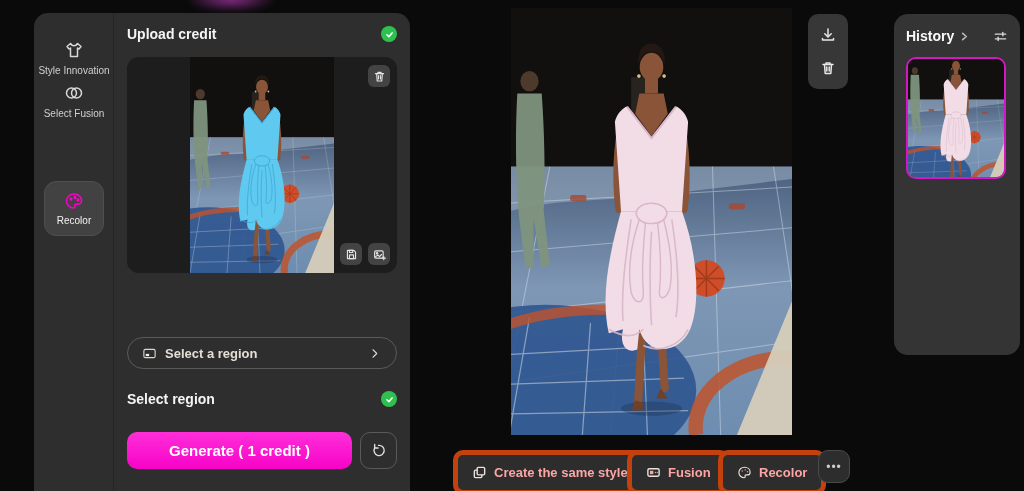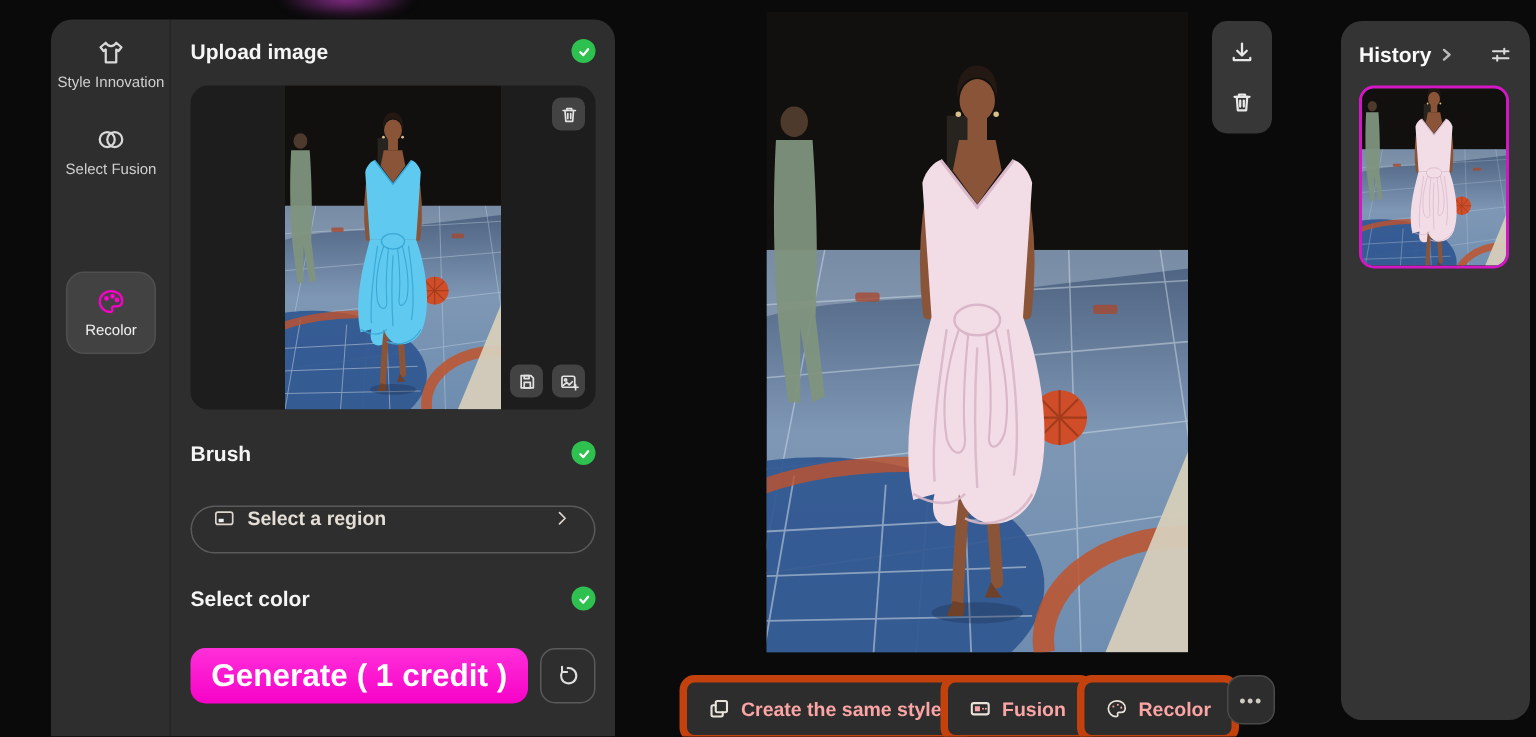--- a/index.html
+++ b/index.html
@@ -43,30 +43,30 @@
              background:#1d1d1d; border-radius:12px; overflow:hidden; }
   .preview .photo { position:absolute; left:63px; top:0; width:144px; height:216px; }
   .mini-btn { position:absolute; width:22px; height:22px; background:rgba(72,72,72,.9);
               border:none; border-radius:6px; display:flex; align-items:center;
               justify-content:center; cursor:pointer; }
   .mini-btn svg { width:13px; height:13px; stroke:#e3e3e3; fill:none; stroke-width:1.4;
                   stroke-linecap:round; stroke-linejoin:round; }
 
   .pill { position:absolute; left:13px; right:13px; top:324px; height:32px;
           background:#2e2e2e; border:1px solid #5a5a5a; border-radius:17px;
-          display:flex; gap:8px; padding:0 14px; cursor:pointer; }
+          display:flex; align-items:center; gap:8px; padding:0 14px; cursor:pointer; }
   .pill .txt { font-size:13px; font-weight:700; color:#e4ded6; flex:1; }
   .pill svg { width:15px; height:15px; stroke:#dcd6ce; fill:none; stroke-width:1.5;
               stroke-linecap:round; stroke-linejoin:round; }
 
   .gen-row { position:absolute; left:13px; right:13px; top:419px; height:37px;
              display:flex; gap:8px; }
   .gen-btn { flex:1; border:none; border-radius:10px; cursor:pointer;
              background:linear-gradient(180deg, var(--accent-light), var(--accent));
-             color:#fff; font-size:21px; font-weight:700;
+             color:#fff; font-size:15px; font-weight:700;
              font-family:"Liberation Sans", sans-serif; }
   .reset-btn { width:37px; height:37px; background:#2e2e2e; border:1px solid #5a5a5a;
                border-radius:10px; display:flex; align-items:center; justify-content:center;
                cursor:pointer; }
   .reset-btn svg { width:17px; height:17px; stroke:#e0e0e0; fill:none; stroke-width:1.6;
                    stroke-linecap:round; stroke-linejoin:round; }
 
   
   .main-image { position:absolute; left:511px; top:8px; width:281px; height:427px;
                 overflow:hidden; }
@@ -83,21 +83,21 @@
                 font-size:13px; font-weight:700; font-family:"Liberation Sans", sans-serif;
                 display:flex; align-items:center; gap:7px; padding:0 14px; cursor:pointer; }
   .action-btn svg { width:15px; height:15px; stroke:#e9e3da; fill:none; stroke-width:1.5;
                     stroke-linecap:round; stroke-linejoin:round; }
   .more-btn { position:absolute; left:818px; top:450px; width:32px; height:33px;
               background:#2d2d2d; border:1px solid #4a4a4a; border-radius:10px;
               color:#cfcac2; font-size:12px; letter-spacing:1px; display:flex;
               align-items:center; justify-content:center; cursor:pointer; }
 
   
-  .history { position:absolute; left:894px; top:14px; width:126px; height:466px;
+  .history { position:absolute; left:894px; top:14px; width:126px; height:341px;
              background:#343434; border-radius:14px; padding:14px 12px; }
   .hist-head { display:flex; align-items:center; }
   .hist-title { font-size:14px; font-weight:700; color:#fafafa; }
   .hist-chev { margin-left:5px; display:flex; }
   .hist-chev svg { width:11px; height:11px; stroke:#b9b9b9; fill:none; stroke-width:1.8;
                    stroke-linecap:round; stroke-linejoin:round; }
   .hist-filter { margin-left:auto; background:transparent; border:none; cursor:pointer;
                  display:flex; }
   .hist-filter svg { width:15px; height:15px; stroke:#d9d9d9; fill:none; stroke-width:1.5;
                      stroke-linecap:round; }
@@ -106,21 +106,21 @@
 </style>
 </head>
 <body>
 
 <div class="stage">
   <div class="glow"></div>
 
   <div class="left-panel">
     <div class="sidebar">
 
-      <div class="sb-item" style="top:12px">
+      <div class="sb-item" style="top:27px">
         <svg viewBox="0 0 20 20">
           <path d="M6.5,3.5 L3,6.5 L5,9 L6.5,8 V16.5 H13.5 V8 L15,9 L17,6.5 L13.5,3.5 C12.5,5.2 11.2,5.8 10,5.8 C8.8,5.8 7.5,5.2 6.5,3.5 Z"></path>
         </svg>
         <span class="lbl">Style Innovation</span>
       </div>
 
       <div class="sb-item" style="top:70px">
         <svg viewBox="0 0 20 20">
           <circle cx="7.5" cy="10" r="5"></circle>
             <circle cx="12.5" cy="10" r="5"></circle>
@@ -136,21 +136,21 @@
           <circle cx="11" cy="6.5" r="0.9" fill="currentColor"></circle>
           <circle cx="14" cy="9" r="0.9" fill="currentColor"></circle>
         </svg>
         <span class="lbl">Recolor</span>
       </div>
     </div>
 
     <div class="form">
 
       <div class="sec-row" style="top:12px">
-        <span class="sec-title">Upload image</span>
+        <span class="sec-title">Upload credit</span>
         <span class="check">
           <svg viewBox="0 0 14 14">
               <polyline points="3,7.5 6,10.5 11,4.5"></polyline>
             </svg>
         </span>
       </div>
 
       <div class="preview">
         <div class="photo"><svg xmlns="http://www.w3.org/2000/svg" viewBox="0 0 140 210" width="100%" height="100%" preserveAspectRatio="xMidYMid slice">
 <defs>
@@ -247,42 +247,34 @@
           <svg viewBox="0 0 16 16">
             <rect x="2" y="3.5" width="10.5" height="9" rx="1.5"></rect>
             <circle cx="5" cy="6.5" r="0.9"></circle>
             <path d="M3,11 L6,8.5 L8,10.5 L10.5,8"></path>
             <line x1="13.2" y1="10.5" x2="13.2" y2="14.5"></line>
               <line x1="11.2" y1="12.5" x2="15.2" y2="12.5"></line>
           </svg>
         </button>
       </div>
 
-      <div class="sec-row" style="top:280px">
-        <span class="sec-title">Brush</span>
-        <span class="check">
-          <svg viewBox="0 0 14 14">
-              <polyline points="3,7.5 6,10.5 11,4.5"></polyline>
-            </svg>
-        </span>
-      </div>
 
       <div class="pill">
         <svg viewBox="0 0 20 20">
           <rect x="2.5" y="4.5" width="15" height="11" rx="2"></rect>
           <rect x="5" y="10.5" width="4.5" height="3" fill="currentColor" stroke="none"></rect>
         </svg>
         <span class="txt">Select a region</span>
         <svg viewBox="0 0 20 20">
           <polyline points="8,5 13,10 8,15"></polyline>
         </svg>
       </div>
 
       <div class="sec-row" style="top:377px">
-        <span class="sec-title">Select color</span>
+        <span class="sec-title">Select region</span>
         <span class="check">
           <svg viewBox="0 0 14 14">
               <polyline points="3,7.5 6,10.5 11,4.5"></polyline>
             </svg>
         </span>
       </div>
 
       <div class="gen-row">
         <button class="gen-btn">Generate ( 1 credit )</button>
         <button class="reset-btn">

